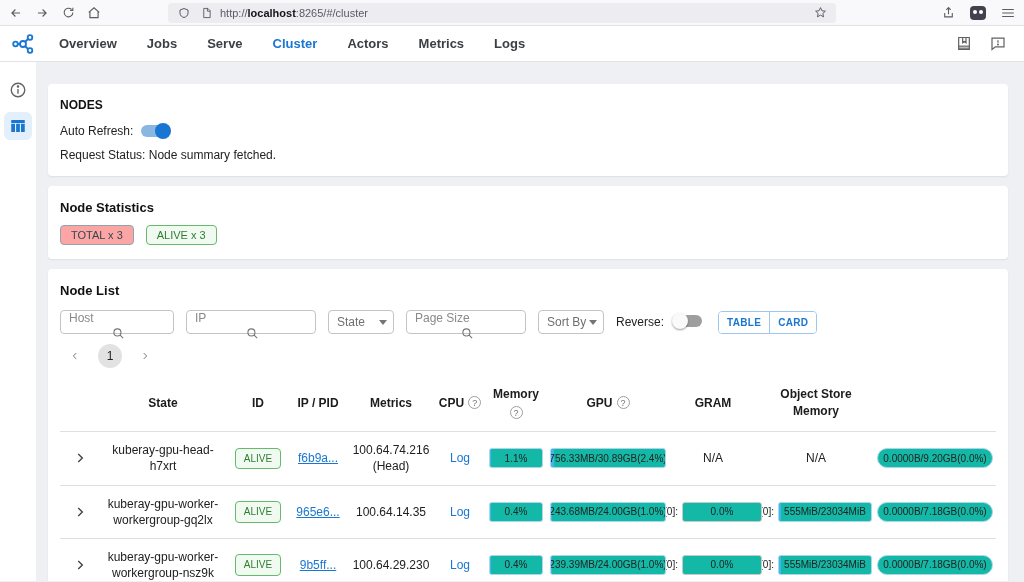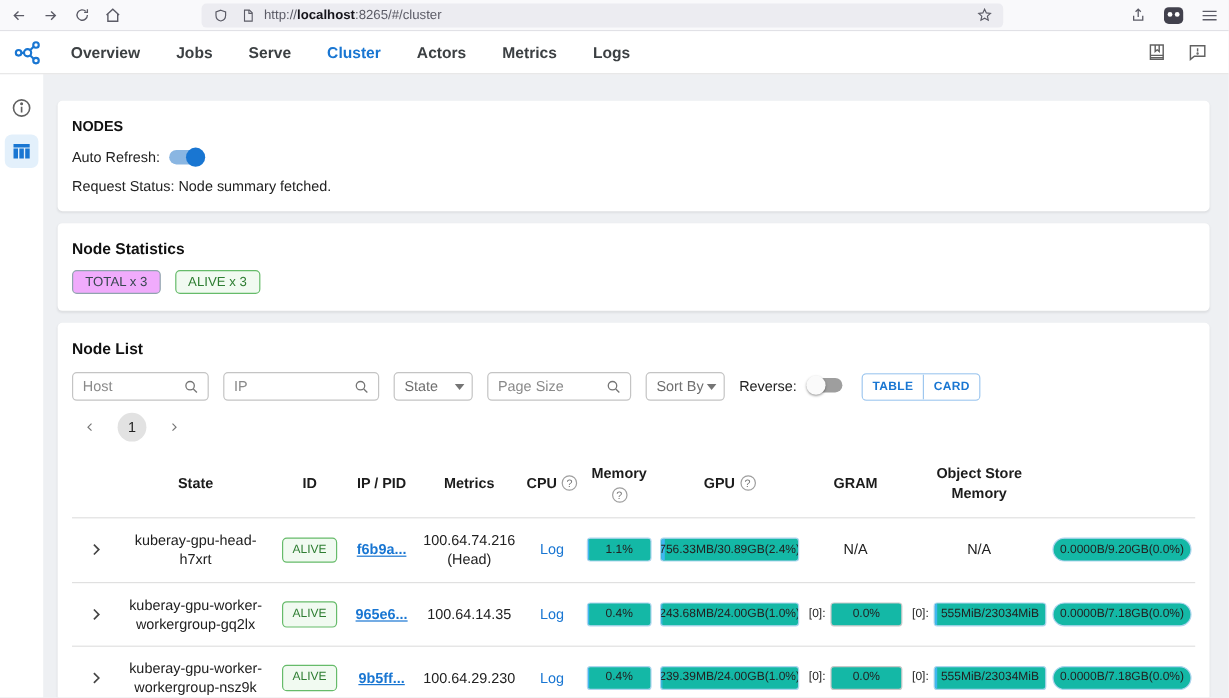--- a/index.html
+++ b/index.html
@@ -43,26 +43,26 @@
   
   .switch { position:relative; width:28px; height:12px; border-radius:7px; cursor:pointer; }
   .switch.on { background:#8ab6e2; }
   .switch.on .knob { position:absolute; right:-2px; top:-2px; width:16px; height:16px; border-radius:50%; background:#1976d2; }
   .switch.off { background:#9e9e9e; }
   .switch.off .knob { position:absolute; left:-2px; top:-2px; width:16px; height:16px; border-radius:50%; background:#fafafa; box-shadow:0 1px 2px rgba(0,0,0,.4); }
 
   
   .chip-row { display:flex; gap:12px; margin-top:10px; }
   .chip { font-size:11px; padding:3px 10px; border-radius:4px; border:1px solid; }
-  .chip-gray { border-color:#90a4ae; color:#37474f; background:#f0abfc;text-align:center; }
+  .chip-gray { border-color:#90a4ae; color:#37474f; background:#fca5a5;text-align:center; }
   .chip-green { border-color:#66bb6a; color:#2e7d32; background:#f1faf1; }
 
   
   .filters { display:flex; align-items:center; gap:12px; margin-top:12px; }
-  .ffield { height:24px; border:1px solid #c4c4c4; border-radius:4px; display:flex; align-items:center; padding:0 6px 0 8px; background:#fff; }
+  .ffield { height:24px; border:1px solid #c4c4c4; border-radius:4px; display:flex; align-items:center; padding:0 6px 0 8px; background:#fff;flex-direction:column; }
   .ffield input { border:none; outline:none; font-size:12px; width:100%; font-family:inherit; color:#222; background:transparent; }
   .ffield input::placeholder { color:#8a8a8a; opacity:1; }
   .f-host { width:114px; } .f-ip { width:130px; } .f-pagesize { width:120px; }
   .fselect { height:24px; width:66px; border:1px solid #c4c4c4; border-radius:4px; display:flex; align-items:center; justify-content:space-between; padding:0 6px 0 8px; font-size:12px; color:#6f6f6f; background:#fff; cursor:pointer; }
   .caret { width:0; height:0; border-left:4px solid transparent; border-right:4px solid transparent; border-top:5px solid #757575; }
   .reverse-wrap { display:flex; gap:10px; font-size:12px; color:#222; }
   .viewgrp { display:flex; border:1px solid #9ec7ef; border-radius:4px; overflow:hidden; margin-left:4px; }
   .viewbtn { font-size:10px; font-weight:700; color:#1976d2; padding:5px 8px; background:#fff; cursor:pointer; letter-spacing:.3px; }
   .viewbtn + .viewbtn { border-left:1px solid #9ec7ef; }
 
@@ -73,29 +73,29 @@
 
   
   .tbl { margin-top:6px; }
   .trow { display:grid; grid-template-columns:40px 126px 64px 56px 90px 48px 64px 120px 90px 116px 122px; align-items:center; border-bottom:1px solid #e0e0e0; }
   .trow.head { border-bottom:1px solid #e0e0e0; }
   .tcell { display:flex; align-items:center; justify-content:center; text-align:center; font-size:12px; padding:10px 2px; line-height:1.35; flex-wrap:wrap; }
   .hcell { font-weight:700; color:#1c1c1c; gap:4px; padding:12px 2px; }
   .help { width:13px; height:13px; border:1px solid #9e9e9e; border-radius:50%; font-size:9px; color:#757575; display:inline-flex; align-items:center; justify-content:center; font-weight:400; }
   .expand { cursor:pointer; display:flex; align-items:center; justify-content:center; }
   .alive-chip { font-size:10px; font-weight:400; color:#2e7d32; border:1px solid #66bb6a; background:#f1faf1; border-radius:4px; padding:3px 8px; }
-  a.idlink { color:#1976d2; text-decoration:underline; font-size:12px; cursor:pointer;font-weight:bold; }
+  a.idlink { color:#1976d2; text-decoration:underline; font-size:12px; cursor:pointer; }
   a.loglink { color:#1976d2; text-decoration:none; font-size:12px; cursor:pointer; }
   .host-cell { word-break:break-word; }
 
   .mbox { position:relative; height:20px; border:1px solid #aed5ee; border-radius:3px; background:#14b8a6; display:flex; align-items:center; justify-content:center; overflow:hidden; }
   .mbox.gray { border-color:#c8c8c8; }
   .mfill { position:absolute; left:0; top:0; bottom:0; background:#40b6f0; }
   .mtext { position:relative; font-size:10px; color:#222; white-space:nowrap; padding:0 3px; }
-  .w-cpu { width:54px; } .w-mem { width:118px; } .w-gpu { width:60px; } .w-gram { width:94px; } .w-obj { width:116px;border-radius:10px; }
+  .w-cpu { width:54px; } .w-mem { width:118px; } .w-gpu { width:80px; } .w-gram { width:94px; } .w-obj { width:116px;border-radius:10px; }
   .idx-label { font-size:10px; color:#222; margin-right:4px; }
   .metric-pair { display:flex; align-items:center; justify-content:center; }
 </style>
 </head>
 <body>
 
 <div class="browser-bar">
   <span class="bicon">
       <svg width="14" height="14" viewBox="0 0 24 24" fill="none" stroke="currentColor" stroke-width="2">
         <path d="M19 12H6M11 6l-6 6 6 6"></path>

